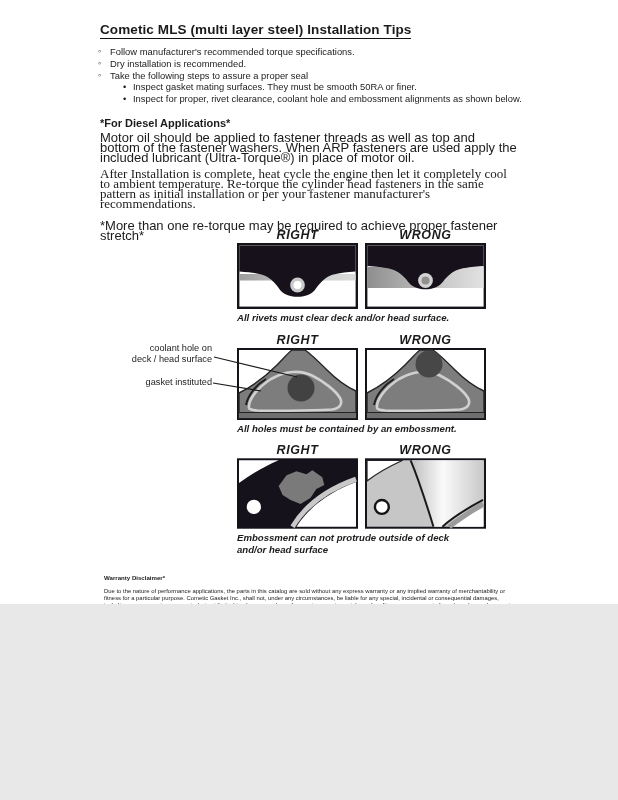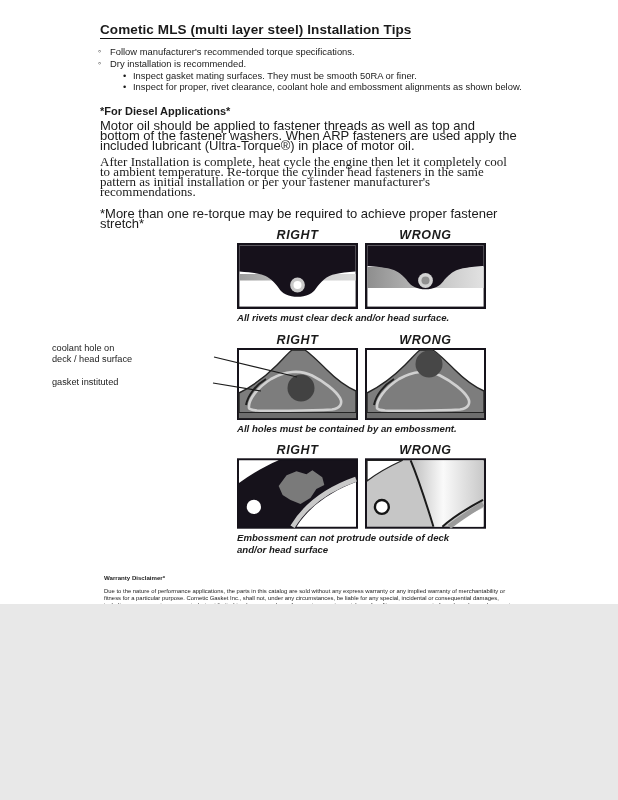--- a/index.html
+++ b/index.html
@@ -24,21 +24,21 @@
   
   .diagrams{position:absolute;left:237px;top:228px;width:260px;font-style:italic;}
   .lab-row{display:flex;width:249px;margin-bottom:1px;}
   .lab{width:121px;text-align:center;font-size:12.5px;font-weight:700;letter-spacing:.6px;}
   .lab+.lab{margin-left:7px;}
   .panel-row{display:flex;width:249px;}
   .panel-row svg+svg{margin-left:7px;}
   .caption{font-size:9.6px;font-weight:700;line-height:11.5px;margin:3px 0 0 0;}
   .pair{margin-bottom:9px;}
   .pair2-callouts{
-    position:absolute;right:406px;top:343px;width:160px;
+    position:absolute;right:406px;top:343px;width:160px;text-align:right;
     font-size:9.2px;line-height:10.5px;
   }
   .callout2{margin-top:13px;}
   .leader-overlay{position:absolute;left:0;top:0;width:618px;height:800px;pointer-events:none;}
   
   .disclaimer{position:absolute;left:104px;top:574px;width:410px;font-size:5.9px;line-height:7px;color:#222;}
   .disclaimer h3{font-size:6.1px;margin:0 0 7px 0;}
   .disclaimer p{margin:0 0 7px 0;}
   .disclaimer p.tight{margin-bottom:0;}
   .footer-code{position:absolute;left:389px;top:759px;font-size:12.5px;color:#ec4899;letter-spacing:.3px;}
@@ -46,20 +46,21 @@
 </head>
 <body>
 
 <div class="page">
 
   <div class="flow">
     <h1 class="doc-title">Cometic MLS (multi layer steel) Installation Tips</h1>
     <ul class="tips">
       <li class="l1">Follow manufacturer's recommended torque specifications.</li>
       <li class="l1">Dry installation is recommended.</li>
+      <li class="l1">Take the following steps to assure a proper seal</li>
       <li class="l2">Inspect gasket mating surfaces.  They must be smooth 50RA or finer.</li>
       <li class="l2">Inspect for proper, rivet clearance, coolant hole and embossment alignments as shown below.</li>
     </ul>
     <h2 class="diesel-heading">*For Diesel Applications*</h2>
     <p class="para">Motor oil should be applied to fastener threads as well as top and bottom of the fastener washers. When ARP fasteners are used apply the included lubricant (Ultra-Torque®) in place of motor oil.</p>
     <p class="para gap">After Installation is complete, heat cycle the engine then let it completely cool to ambient temperature. Re-torque the cylinder head fasteners in the same pattern as initial installation or per your fastener manufacturer's recommendations.</p>
     <p class="para">*More than one re-torque may be required to achieve proper fastener stretch*</p>
   </div>
 
   <div class="pair2-callouts">

